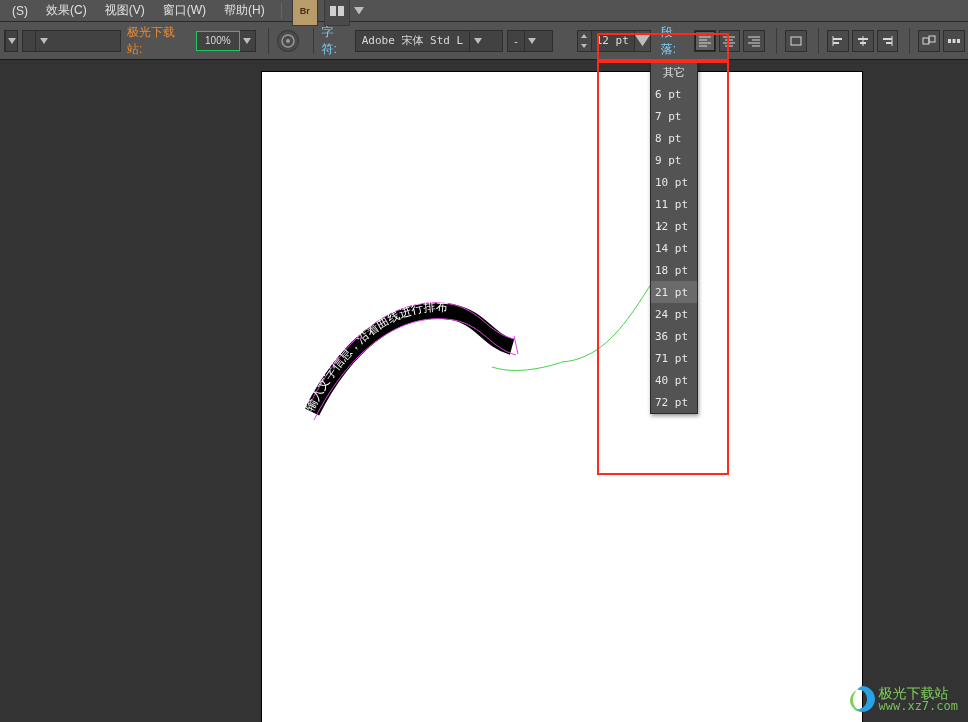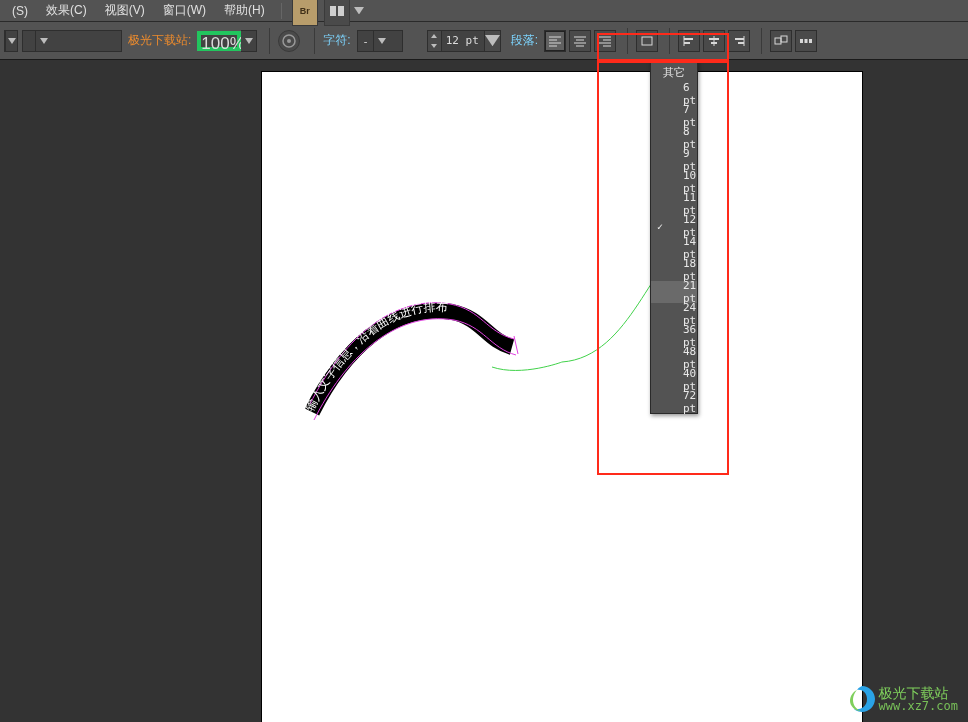--- a/index.html
+++ b/index.html
@@ -25,22 +25,22 @@
   }
   .dropdown-shell .dd-body { padding: 0 6px; min-width: 10px; color: #d8d8d8; font-size: 11px; }
   .dropdown-shell .dd-arrow {
     width: 16px; height: 100%; display: flex; align-items: center; justify-content: center;
     border-left: 1px solid #2e2e2e;
   }
   .dd-arrow svg { width: 8px; height: 6px; }
   .opacity-label { color: #ec8b2d; font-size: 12px; margin: 0 6px 0 2px; }
   .opacity-box { display: inline-flex; align-items: center; }
   .opacity-field {
-    width: 44px; height: 20px; background: #424242; border: 4px solid #22c55e;
-    color: #dcdcdc; font-size: 17px; text-align: center; line-height: 18px;
+    width: 44px; height: 20px; background: #424242; border: 1px solid #22c55e;
+    color: #dcdcdc; font-size: 10px; text-align: center; line-height: 18px;
   }
   .v-sep { width: 1px; height: 26px; background: #3a3a3a; margin: 0 8px; }
   .round-btn {
     width: 22px; height: 22px; border-radius: 50%; background: #4a4a4a; margin-right: 6px;
     display:flex;align-items:center;justify-content:center;color:#aaa;font-size:11px;
     border:1px solid #3a3a3a;
   }
   .label-orange { color: #7dd3fc; font-size: 12px; margin-right: 6px; }
   .font-select { width: 150px; }
   .variant-select { width: 46px; }
@@ -72,21 +72,21 @@
   svg.art { position: absolute; left: 0; top: 0; width: 100%; height: 100%; overflow: visible; }
 
   
   .dd-menu {
     position: absolute; left: 650px; top: 60px; width: 48px;
     background: #535353; border: 1px solid #2a2a2a; box-shadow: 1px 2px 4px rgba(0,0,0,.4);
     color: #e8e8e8; font-size: 11px; font-family: monospace;
     z-index: 50;
   }
   .dd-menu .mi {
-    height: 22px; display:flex; align-items:center; padding-left: 32px; position: relative;
+    height: 22px; display:flex; align-items:center; padding-left: 4px; position: relative;
   }
   .dd-menu .mi:hover, .dd-menu .mi.hovered { background: #6a6a6a; }
   .dd-menu .mi .check {
     position:absolute; left: 6px; font-size: 10px; color: #e8e8e8;
   }
 
   .highlight-box {
     position: absolute; border: 2px solid #ff2a1a; pointer-events: none; z-index: 60;
   }
 
@@ -158,20 +158,28 @@
   <div class="round-btn">
     <svg width="14" height="14">
         <circle cx="7" cy="7" r="6" fill="none" stroke="#999" stroke-width="1.5"></circle>
         <circle cx="7" cy="7" r="2" fill="#999"></circle>
       </svg>
   </div>
 
   <div class="v-sep"></div>
 
   <span class="label-orange">字符:</span>
+  <div class="dropdown-shell font-select">
+    <div class="dd-body" style="font-family:monospace">Adobe 宋体 Std L</div>
+    <div class="dd-arrow">
+        <svg viewBox="0 0 8 6">
+          <polygon class="arrow-down" points="0,0 8,0 4,6"></polygon>
+        </svg>
+      </div>
+  </div>
   <div class="dropdown-shell variant-select">
     <div class="dd-body">-</div>
     <div class="dd-arrow">
         <svg viewBox="0 0 8 6">
           <polygon class="arrow-down" points="0,0 8,0 4,6"></polygon>
         </svg>
       </div>
   </div>
 
   <div style="width:20px"></div>
@@ -336,21 +344,21 @@
     <div class="mi hovered">
       <span>21 pt</span>
     </div>
     <div class="mi">
       <span>24 pt</span>
     </div>
     <div class="mi">
       <span>36 pt</span>
     </div>
     <div class="mi">
-      <span>48 pt</span>
+      <span>71 pt</span>
     </div>
     <div class="mi">
       <span>40 pt</span>
     </div>
     <div class="mi">
       <span>72 pt</span>
     </div>
   </div>
 
 <div class="highlight-box" style="left:597px; top:33px; width:132px; height:28px;"></div>

